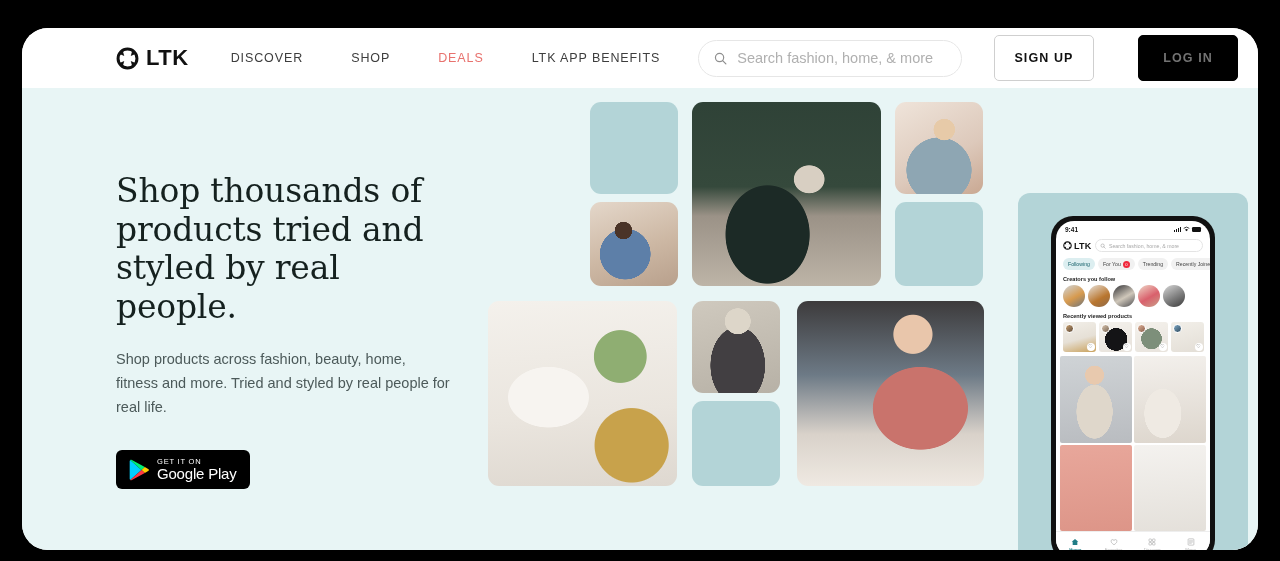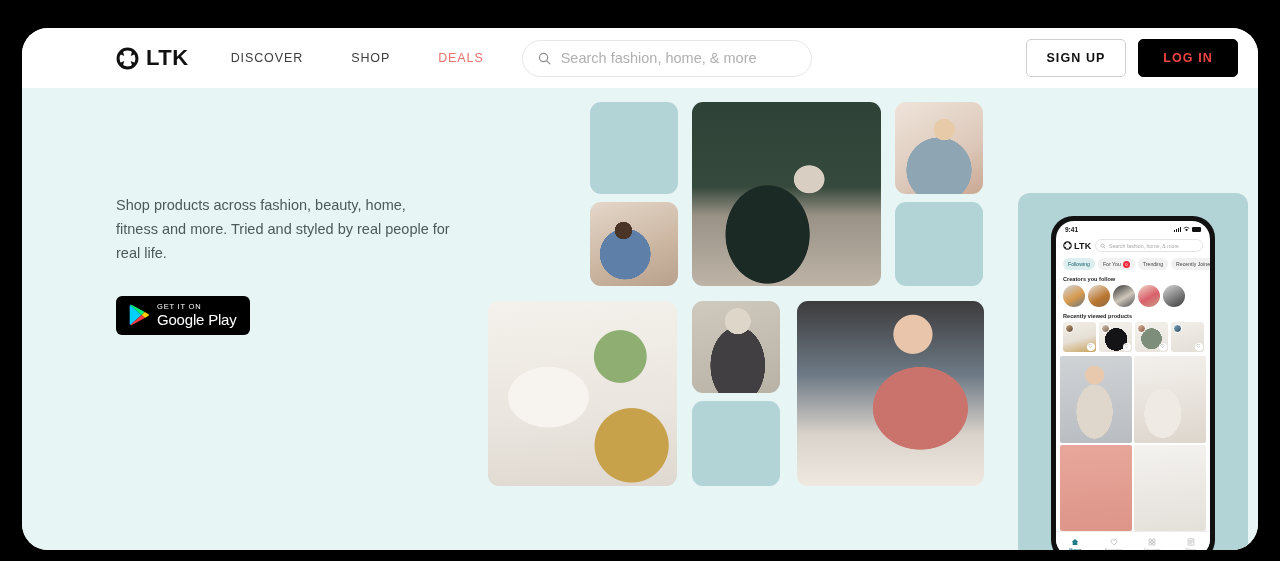--- a/index.html
+++ b/index.html
@@ -68,33 +68,34 @@
     font-size: 14.5px;
     color: #9a9a9a;
     background: transparent;
     width: 100%;
     font-family: "Liberation Sans", sans-serif;
   }
   .search input::placeholder { color: #b0b0b0; }
 
   .auth { margin-left: auto; display: flex; align-items: center; gap: 12px; }
   .btn {
-    height: 38px;
+    height: 46px;
     min-width: 100px;
     border-radius: 5px;
     font-size: 12.5px;
     letter-spacing: 1.1px;
     font-weight: bold;
     display: flex; align-items: center; justify-content: center;
     padding: 0 4px;
     cursor: pointer;
     white-space: nowrap;
+    margin-left: 32px;
   }
   .btn-outline { background: #fff; border: 1px solid #cfcfcf; color: #111; }
-  .btn-solid { background: #000; border: 1px solid #000; color: #ef4444; }
+  .btn-solid { background: #000; border: 1px solid #000; color: #737373; }
 
   
   .hero {
     position: relative;
     height: 462px;
     background: #e8f5f5;
     display: flex;
   }
   .hero-copy {
     width: 480px;
@@ -288,39 +289,41 @@
         <path fill="#111" d="M20.8 17.0 L15.4 14.6 L17.0 20.4z"></path>
         <path fill="#fff" d="M12 16.4c-2.6-1.8-4-3.1-4-4.7 0-1.2.9-2 2-2 .8 0 1.5.4 2 1.1.5-.7 1.2-1.1 2-1.1 1.1 0 2 .8 2 2 0 1.6-1.4 2.9-4 4.7z"></path>
       </svg>
       <span class="logo-text">LTK</span>
     </div>
 
     <nav class="nav">
       <a class="nav-link">DISCOVER</a>
       <a class="nav-link">SHOP</a>
       <a class="nav-link accent">DEALS</a>
+      <a class="nav-link">LTK APP BENEFITS</a>
     </nav>
 
     <div class="search">
       <svg width="15" height="15" viewBox="0 0 24 24">
         <circle cx="10.5" cy="10.5" r="6.6" fill="none" stroke="#8e8e8e" stroke-width="1.9"></circle>
         <line x1="15.4" y1="15.4" x2="20.6" y2="20.6" stroke="#8e8e8e" stroke-width="1.9" stroke-linecap="round"></line>
       </svg>
       <input type="text" placeholder="Search fashion, home, &amp; more" style="">
     </div>
 
     <div class="auth">
       <div class="btn btn-outline">SIGN UP</div>
       <div class="btn btn-solid">LOG IN</div>
     </div>
   </div>
 
   <div class="hero">
 
     <div class="hero-copy">
+      <h1 class="hero-title">Shop thousands of products tried and styled by real people.</h1>
       <p class="hero-sub">Shop products across fashion, beauty, home, fitness and more. Tried and styled by real people for real life.</p>
 
       <div class="badges">
 
         <div class="badge">
           <svg width="20" height="22" viewBox="0 0 48 52">
             <path fill="#00d0ff" d="M3 2 L30 26 L3 50 C2 49 1.6 47.6 1.6 46 L1.6 6 C1.6 4.4 2 3 3 2z"></path>
             <path fill="#00f076" d="M3 2 C3.9 1 5.3 1 6.9 1.9 L38 19 L30 26z"></path>
             <path fill="#ffce00" d="M38 19 L46 23.6 C48.6 25.1 48.6 26.9 46 28.4 L38 33 L30 26z"></path>
             <path fill="#ff3a44" d="M38 33 L6.9 50.1 C5.3 51 3.9 51 3 50 L30 26z"></path>

